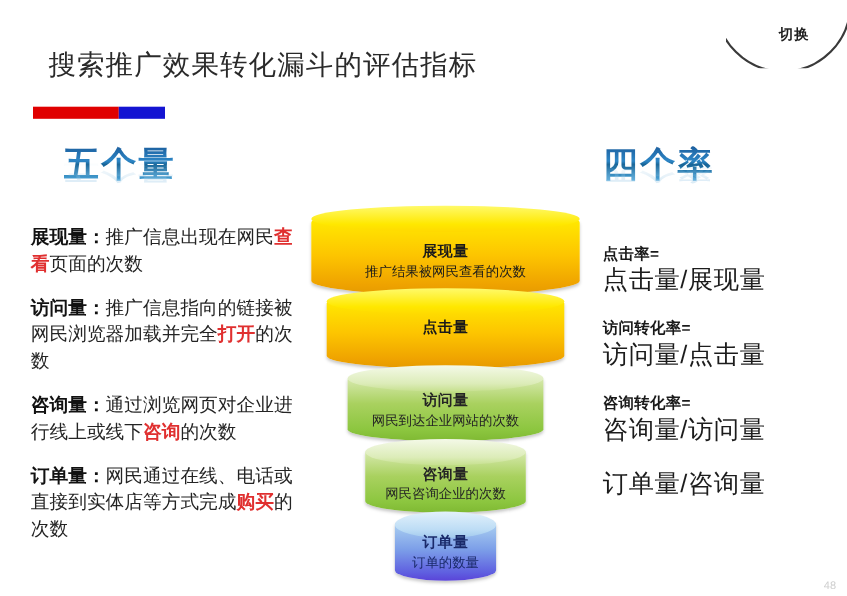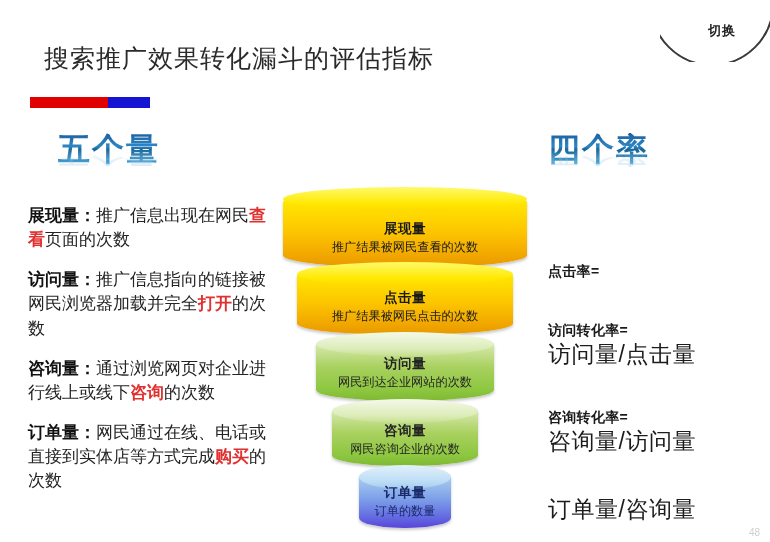--- a/index.html
+++ b/index.html
@@ -164,21 +164,20 @@
 
   
   #right-col {
     position: absolute;
     left: 548px;
     top: 222px;
     width: 214px;
   }
   .formula {
     margin-bottom: 22px;
-    margin-top: 41px;
   }
   .formula .fname {
     font-size: 14px;
     font-weight: bold;
     color: #1a1a1a;
     letter-spacing: 0.3px;
   }
   .formula .fexpr {
     font-size: 23px;
     color: #1c1c1c;
@@ -246,21 +245,20 @@
           <span class="l2">推广结果被网民查看的次数</span>
         </div>
       </div>
     </div>
 
     <div class="layer y" style="width:216px; height:72px; top:75px;">
       <div class="cyl">
         <div class="top-ellipse"></div>
         <div class="lbl" style="top:26px;">
           <span class="l1">点击量</span>
-          <span class="l2">推广结果被网民点击的次数</span>
         </div>
       </div>
     </div>
 
     <div class="layer g" style="width:178px; height:68px; top:145px;">
       <div class="cyl">
         <div class="top-ellipse"></div>
         <div class="lbl" style="top:22px;">
           <span class="l1">访问量</span>
           <span class="l2">网民到达企业网站的次数</span>
@@ -286,20 +284,21 @@
           <span class="l2">订单的数量</span>
         </div>
       </div>
     </div>
 
   </div>
 
   <div id="right-col">
     <div class="formula">
       <div class="fname">点击率=</div>
+      <div class="fexpr">点击量/展现量</div>
     </div>
     <div class="formula">
       <div class="fname">访问转化率=</div>
       <div class="fexpr">访问量/点击量</div>
     </div>
     <div class="formula">
       <div class="fname">咨询转化率=</div>
       <div class="fexpr">咨询量/访问量</div>
     </div>
     <div class="formula">

